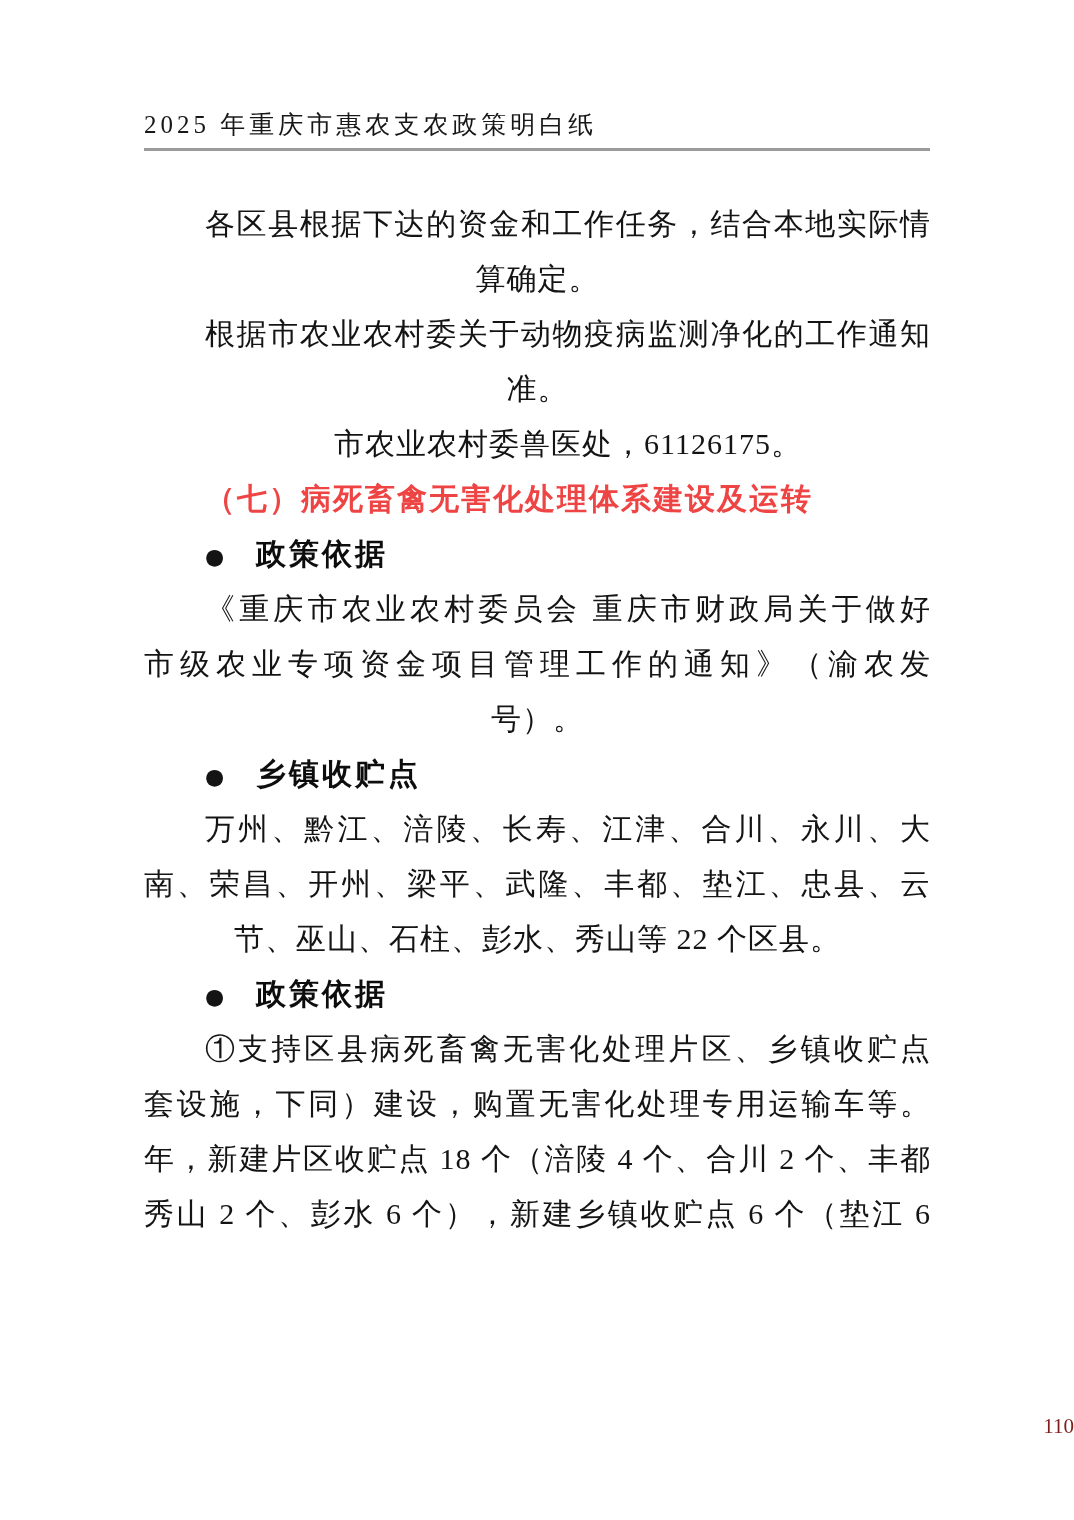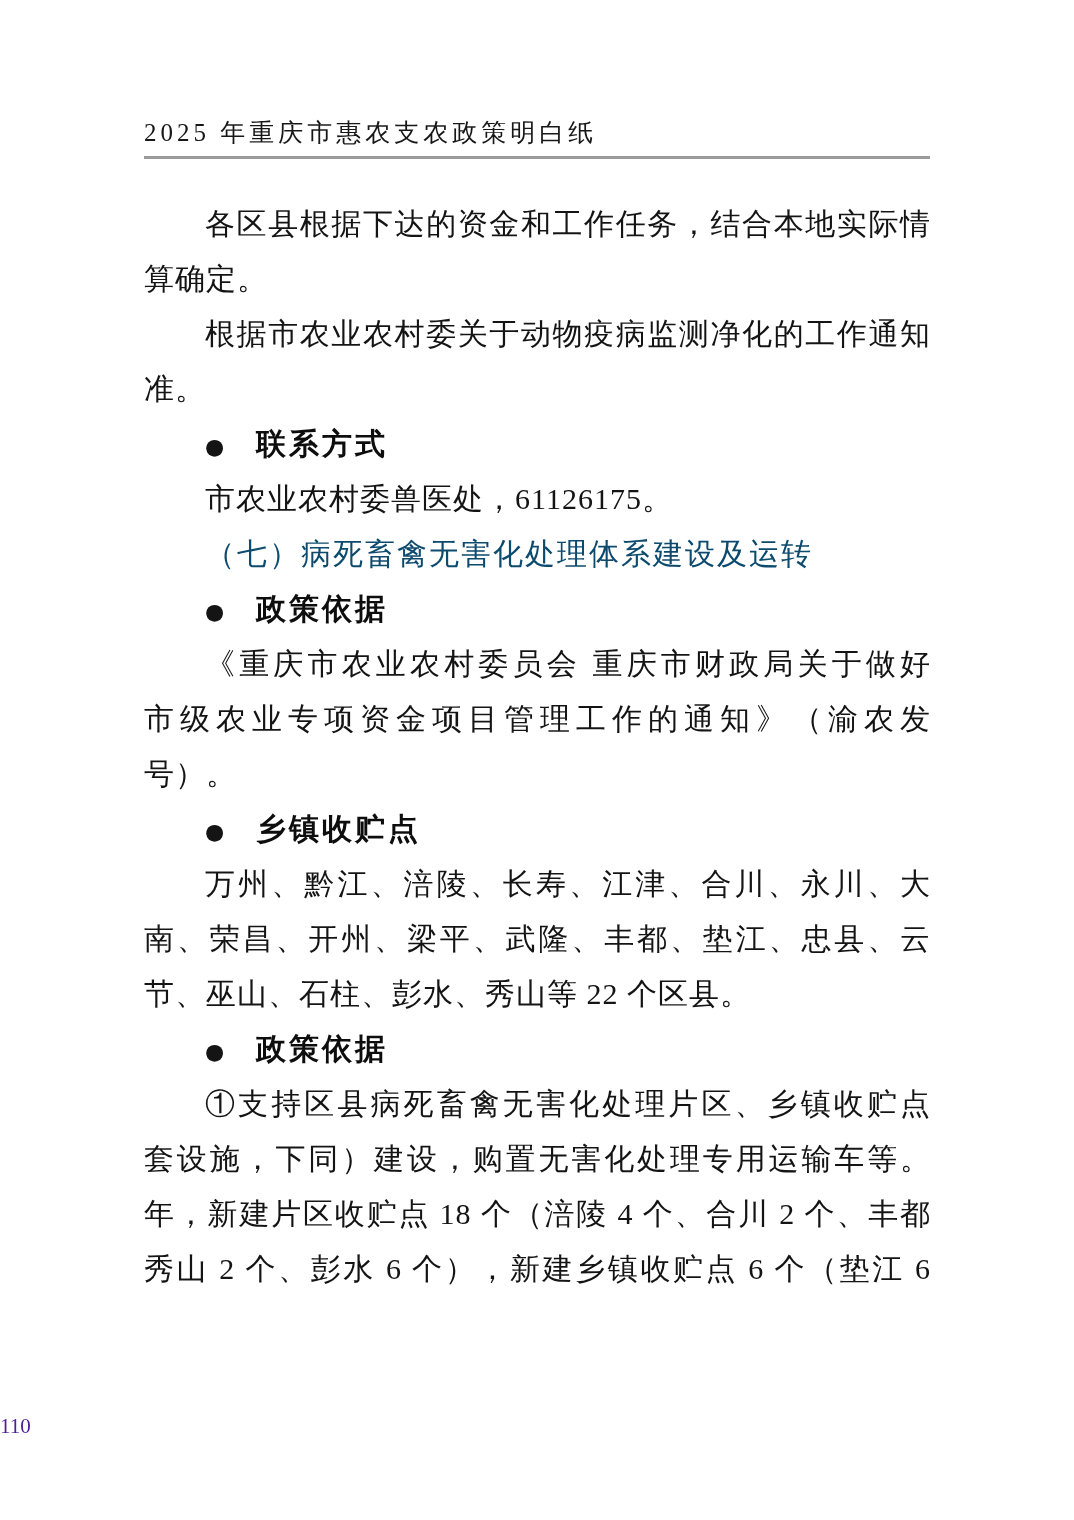--- a/index.html
+++ b/index.html
@@ -11,21 +11,21 @@
     position: relative;
     overflow: hidden;
   }
   .page {
     position: absolute; inset: 0;
     background: #ffffff;
   }
   
   .page-header {
     position: absolute;
-    left: 144px; right: 144px; top: 116px;
+    left: 144px; right: 144px; top: 108px;
   }
   .header-title {
     font-size: 25px;
     letter-spacing: 4px;
     color: #171717;
     white-space: nowrap;
   }
   .header-rule {
     margin-top: 7px;
     height: 3px;
@@ -38,21 +38,21 @@
     width: 787px;
     font-size: 30px;
     line-height: 55px;
     color: #141414;
   }
   .para { margin: 0; }
   .line {
     height: 55px;
     line-height: 55px;
     overflow: hidden;
-    text-align: left;
+    text-align: center;
     white-space: nowrap;
     letter-spacing: 1px;
   }
   .line.indent { text-indent: 61px; }
   .line.jfull {
     white-space: normal;
     text-align: justify;
     text-align-last: justify;
     text-justify: inter-character;
   }
@@ -71,33 +71,33 @@
     vertical-align: baseline;
   }
   .bullet-label {
     letter-spacing: 3px;
     color: #0d0d0d;
   }
   .section-heading {
     height: 55px;
     line-height: 55px;
     padding-left: 61px;
-    font-weight: normal;
+    font-weight: bold;
     letter-spacing: 2px;
-    color: #0c4a6e;
+    color: #ef4444;
     white-space: nowrap;
     overflow: hidden;
   }
   
   .page-footer {
     position: absolute;
     left: 0; right: 0; top: 1414px;
-    text-align: left;
+    text-align: right;
     font-size: 21px;
-    color: #4c1d95;
+    color: #7f1d1d;
   }
 </style>
 </head>
 <body style="background: rgb(255, 255, 255);">
 
 <div class="page">
 
   <header class="page-header">
     <div class="header-title">2025 年重庆市惠农支农政策明白纸</div>
     <div class="header-rule" style="background: rgb(155, 155, 155);"></div>
@@ -105,21 +105,20 @@
 
   <main class="doc-content">
       <div class="para">
         <div class="line indent jfull">各区县根据下达的资金和工作任务，结合本地实际情况测</div>
         <div class="line">算确定。</div>
       </div>
       <div class="para">
         <div class="line indent jfull">根据市农业农村委关于动物疫病监测净化的工作通知为</div>
         <div class="line">准。</div>
       </div>
-      <div class="bullet-row"><span class="bullet">●</span><span class="bullet-label">联系方式</span></div>
       <div class="para">
         <div class="line indent">市农业农村委兽医处，61126175。</div>
       </div>
       <div class="section-heading">（七）病死畜禽无害化处理体系建设及运转</div>
       <div class="bullet-row"><span class="bullet">●</span><span class="bullet-label">政策依据</span></div>
       <div class="para">
         <div class="line indent jfull">《重庆市农业农村委员会 重庆市财政局关于做好 2025 年</div>
         <div class="line jfull">市级农业专项资金项目管理工作的通知》（渝农发〔2025〕15</div>
         <div class="line">号）。</div>
       </div>

